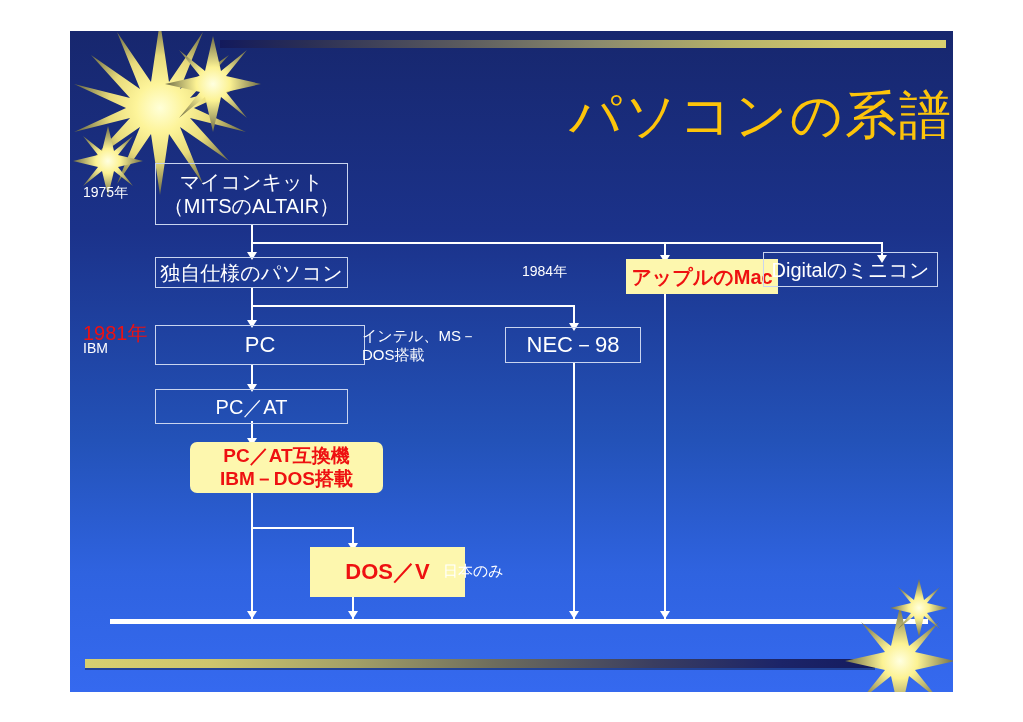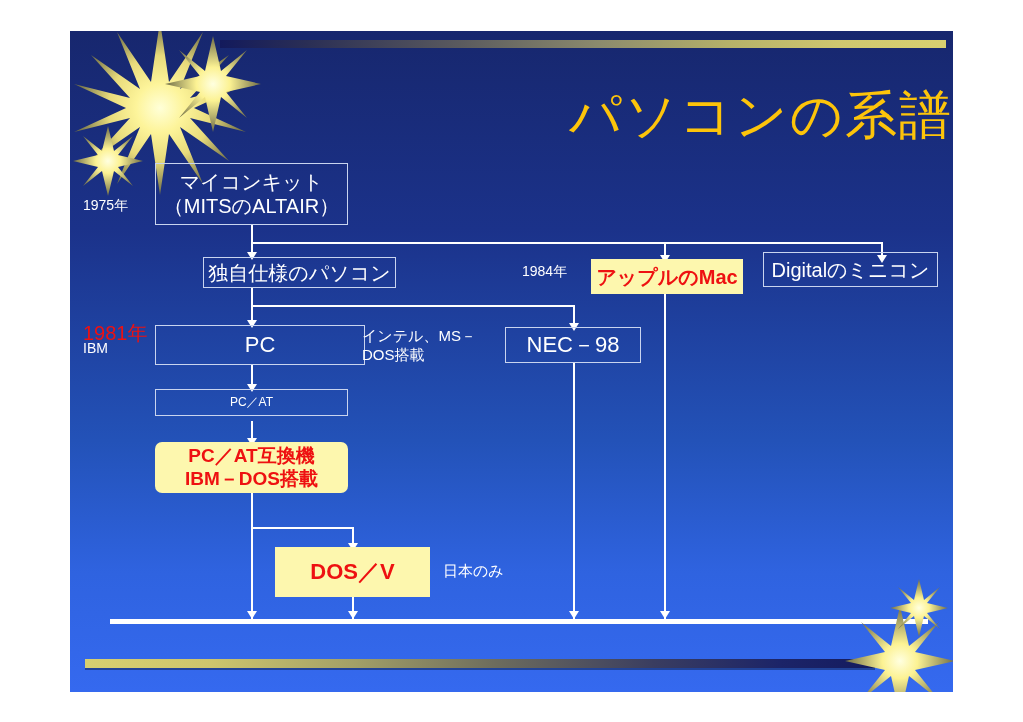--- a/index.html
+++ b/index.html
@@ -24,21 +24,21 @@
 
   
   #title{position:absolute;left:0;top:50px;width:883px;text-align:right;
          color:#fdc40a;font-size:52px;font-weight:400;letter-spacing:2px;
          font-family:"DejaVu Sans","Liberation Sans",sans-serif;}
 
   
   .node{position:absolute;box-sizing:border-box;display:flex;align-items:center;
         justify-content:center;text-align:center;line-height:1.2;}
   .node.blue{border:1px solid #c9d4ef;color:#ffffff;}
-  .node.yellow{background:#fdf7ae;color:#ee1111;font-weight:bold;}
+  .node.yellow{background:#fdf7ae;color:#ee1111;font-weight:bold;margin-left:35px;}
   .lbl{position:absolute;color:#ffffff;line-height:1.25;}
   .lbl.red{color:#ee1111;}
 
   
   .vl{position:absolute;width:2px;background:#ffffff;}
   .hl{position:absolute;height:2px;background:#ffffff;}
   .arw{position:absolute;width:0;height:0;border-left:5px solid transparent;
        border-right:5px solid transparent;border-top:8px solid #ffffff;}
 </style>
 </head>
@@ -159,39 +159,39 @@
 
   <div class="vl" style="left:282px;top:566px;height:22px;"></div>
   <div class="arw" style="left:278px;top:580px;"></div>
 
   <div class="vl" style="left:503px;top:332px;height:256px;"></div>
   <div class="arw" style="left:499px;top:580px;"></div>
 
   <div class="vl" style="left:594px;top:263px;height:325px;"></div>
   <div class="arw" style="left:590px;top:580px;"></div>
 
-  <div class="lbl" style="left:13px;top:166px;font-size:14px;">1975年</div>
+  <div class="lbl" style="left:13px;top:153px;font-size:14px;">1975年</div>
   <div class="lbl red" style="left:13px;top:290px;font-size:20px;">1981年</div>
   <div class="lbl" style="left:13px;top:309px;font-size:14px;">IBM</div>
   <div class="lbl" style="left:452px;top:232px;font-size:14px;">1984年</div>
 
   <div class="node blue" style="left:85px;top:132px;width:193px;height:62px;flex-direction:column;font-size:20px;">
     <span>マイコンキット</span>
     <span>（MITSのALTAIR）</span>
   </div>
 
-  <div class="node blue" style="left:85px;top:226px;width:193px;height:31px;font-size:20px;margin-left:48px;">
+  <div class="node blue" style="left:85px;top:226px;width:193px;height:31px;font-size:20px;">
     <span>独自仕様のパソコン</span>
   </div>
 
   <div class="node blue" style="left:85px;top:294px;width:210px;height:40px;font-size:22px;">
     <span>PC</span>
   </div>
 
-  <div class="node blue" style="left:85px;top:358px;width:193px;height:27px;font-size:12px;">
+  <div class="node blue" style="left:85px;top:358px;width:193px;height:35px;font-size:20px;">
     <span>PC／AT</span>
   </div>
 
   <div class="node yellow" style="left:85px;top:411px;width:193px;height:51px;flex-direction:column;font-size:19px;border-radius:7px;">
     <span>PC／AT互換機</span>
     <span>IBM－DOS搭載</span>
   </div>
 
   <div class="node yellow" style="left:205px;top:516px;width:155px;height:50px;font-size:22px;">
     <span>DOS／V</span>

